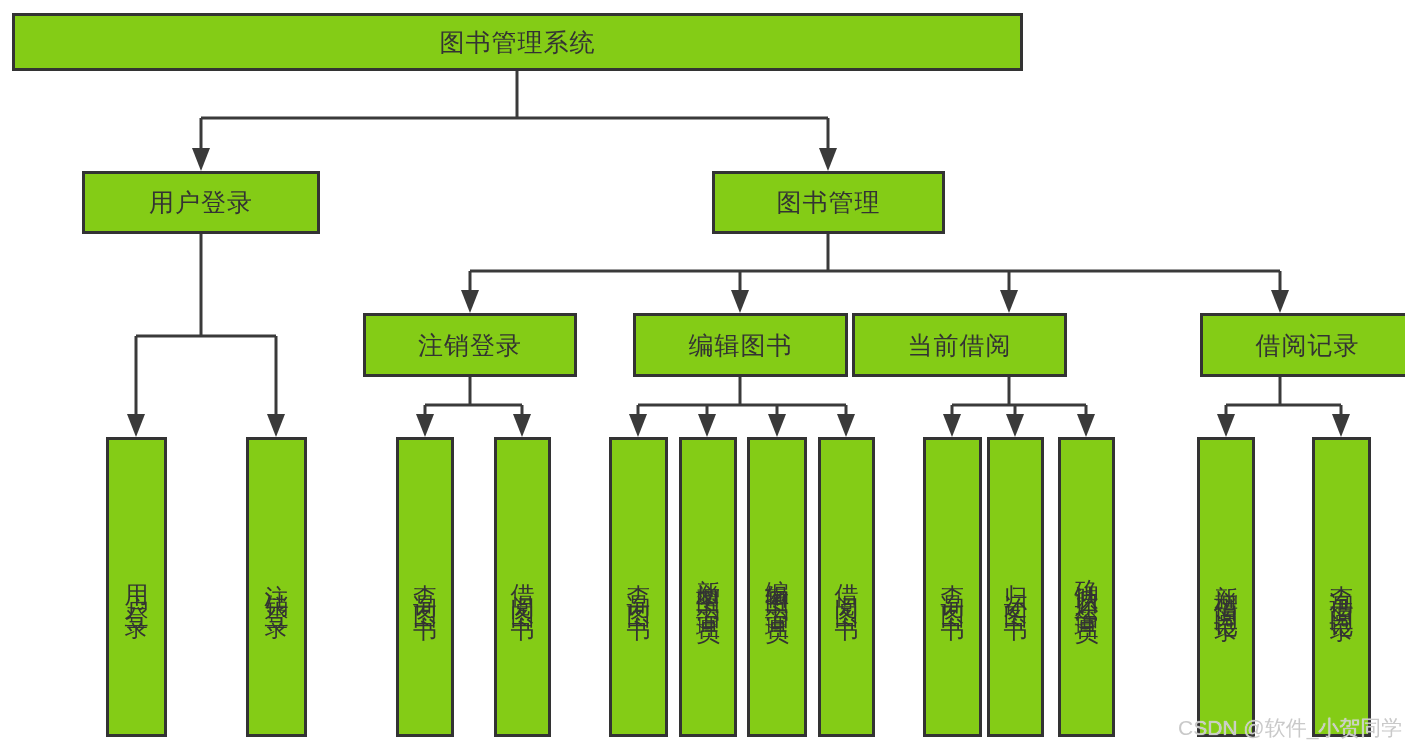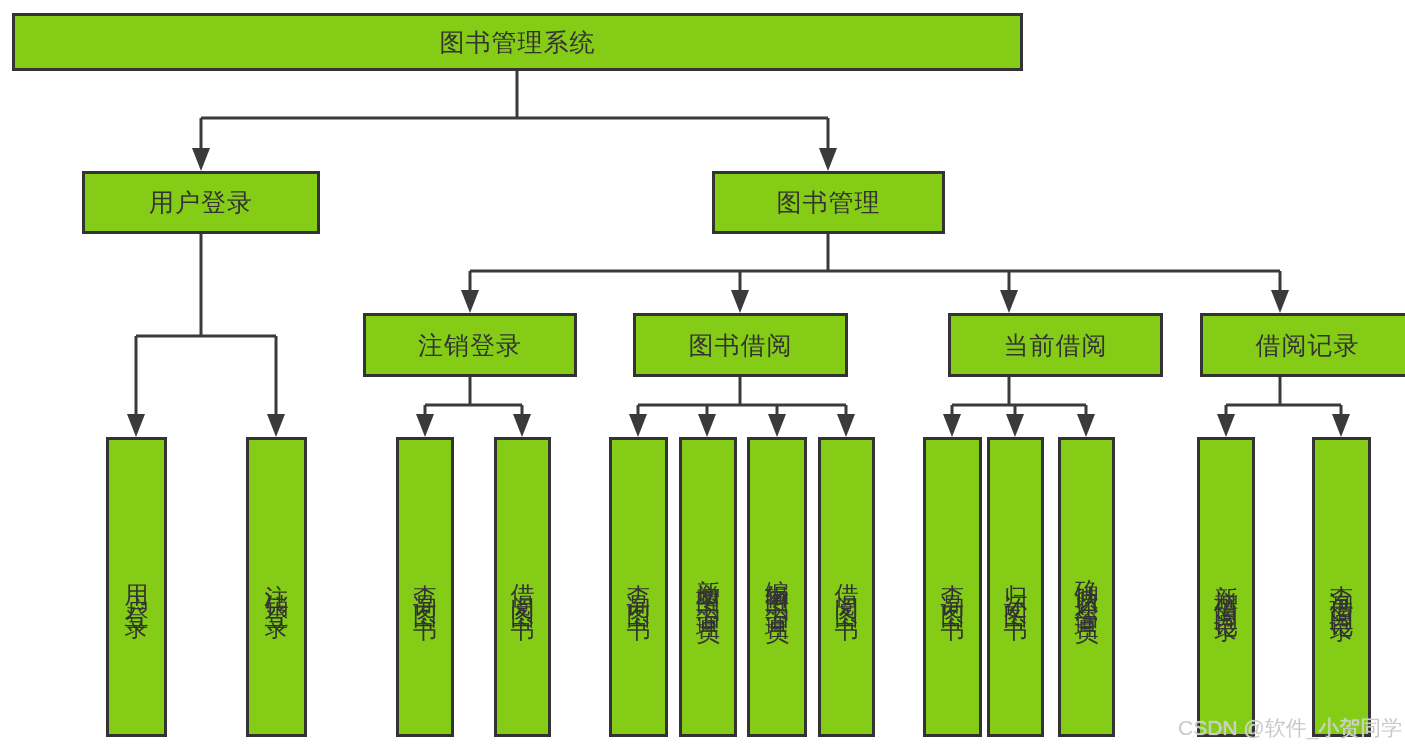--- a/index.html
+++ b/index.html
@@ -129,23 +129,23 @@
     <span class="hlabel">用户登录</span>
   </div>
   <div class="box" style="left:712px;top:171px;width:233px;height:63px;">
     <span class="hlabel">图书管理</span>
   </div>
 
   <div class="box" style="left:363px;top:313px;width:214px;height:64px;">
     <span class="hlabel">注销登录</span>
   </div>
   <div class="box" style="left:633px;top:313px;width:215px;height:64px;">
-    <span class="hlabel">图书借阅</span>
+    <span class="hlabel">编辑图书</span>
   </div>
-  <div class="box" style="left:948px;top:313px;width:215px;height:64px;">
+  <div class="box" style="left:852px;top:313px;width:215px;height:64px;">
     <span class="hlabel">当前借阅</span>
   </div>
   <div class="box" style="left:1200px;top:313px;width:215px;height:64px;">
     <span class="hlabel">借阅记录</span>
   </div>
 
   <div class="box" style="left:106px;top:437px;width:61px;height:300px;">
     <span class="vtext sp-w">用户登录</span>
   </div>
   <div class="box" style="left:246px;top:437px;width:61px;height:300px;">

